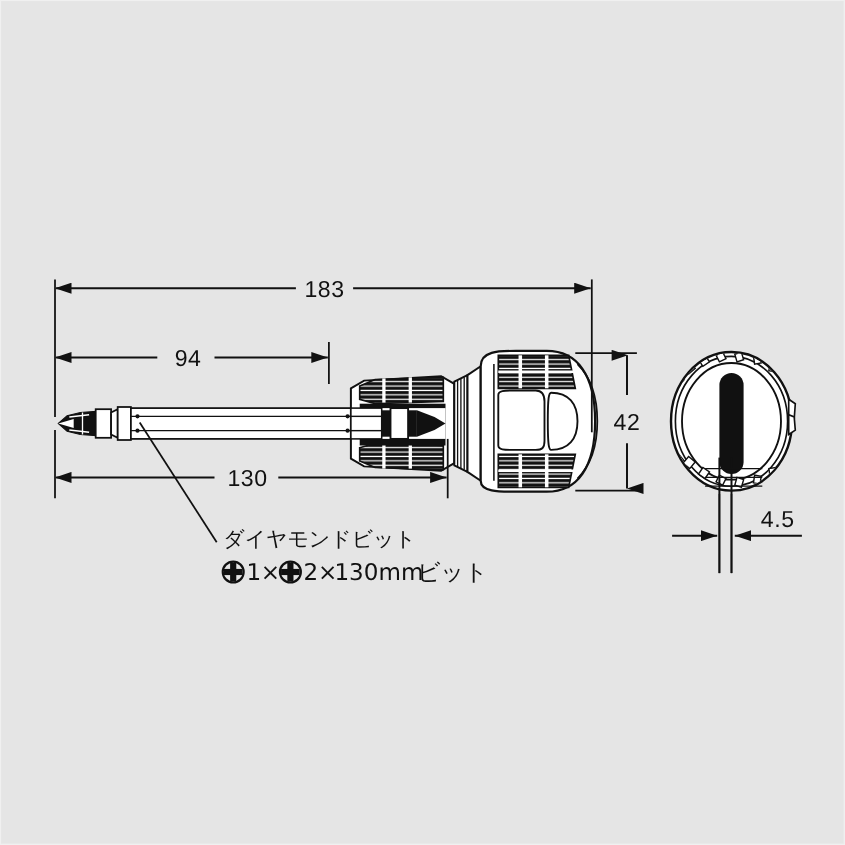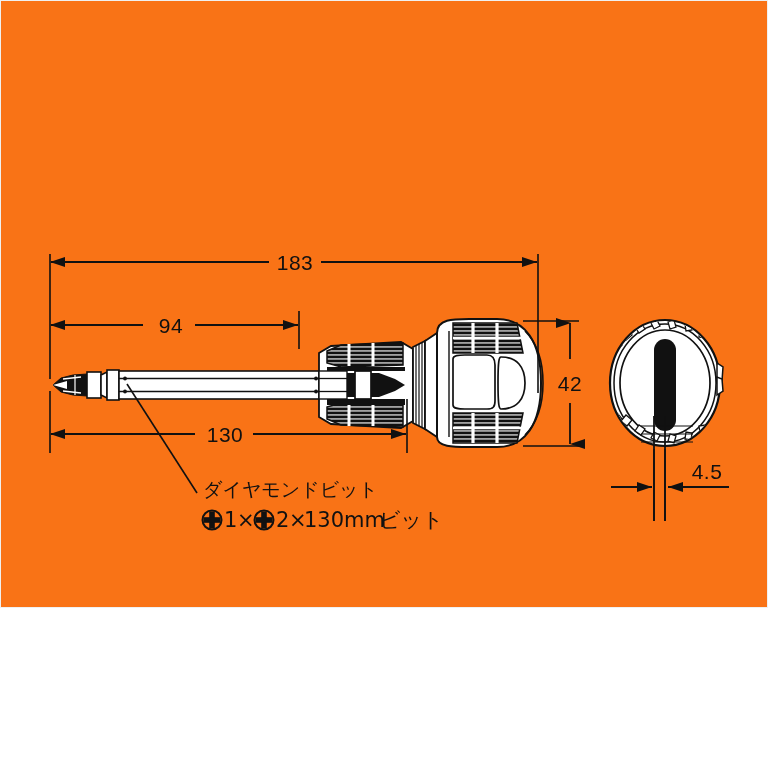--- a/index.html
+++ b/index.html
@@ -11,22 +11,22 @@
   body {
     width: 768px;
     height: 768px;
     font-family: "Liberation Sans", "DejaVu Sans", sans-serif;
     color: #1a1a1a;
     overflow: hidden;
   }
   #sheet {
     position: relative;
     width: 768px;
-    height: 608px;
-    background: #f97316;
+    height: 768px;
+    background: #e5e5e5;
     box-sizing: border-box;
     border: 1px solid #f0f0f0;
   }
   #drawing {
     position: absolute;
     left: 0;
     top: 0;
     width: 768px;
     height: 768px;
     display: block;

